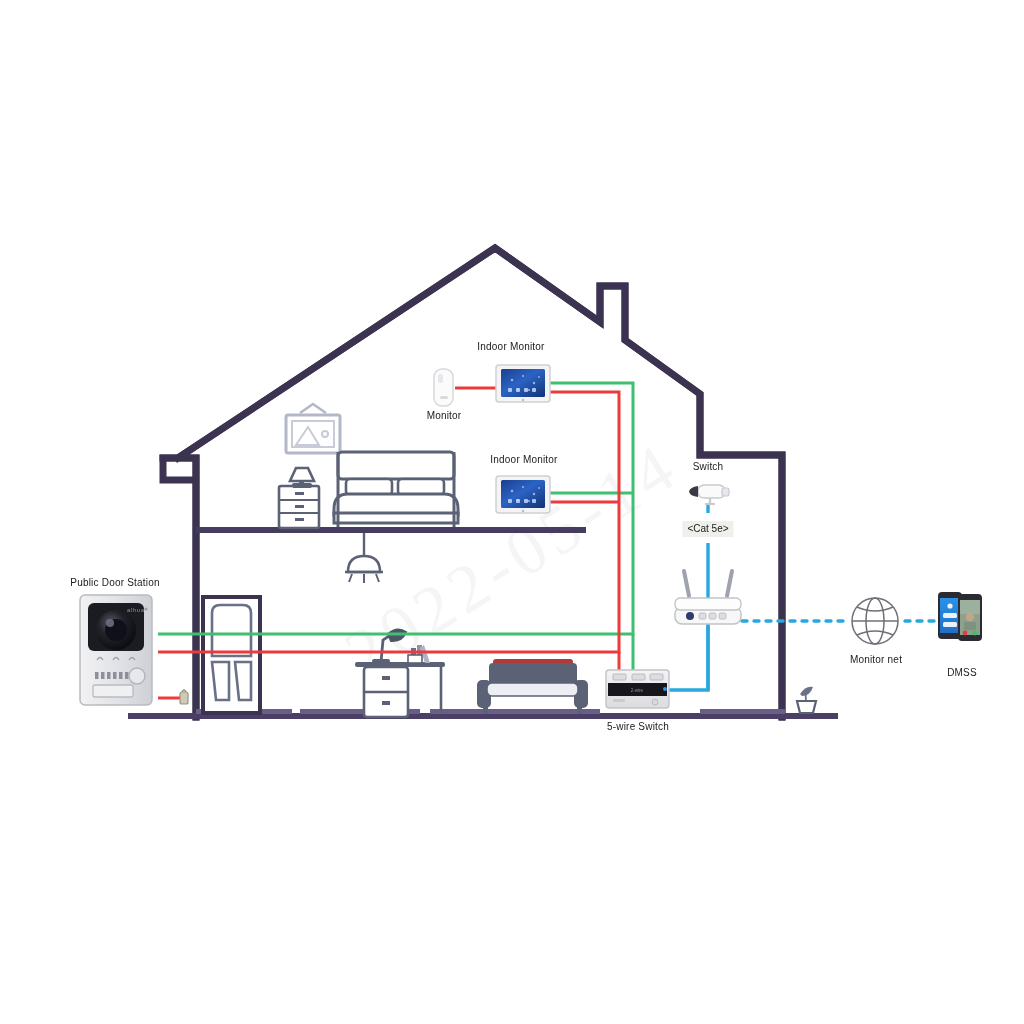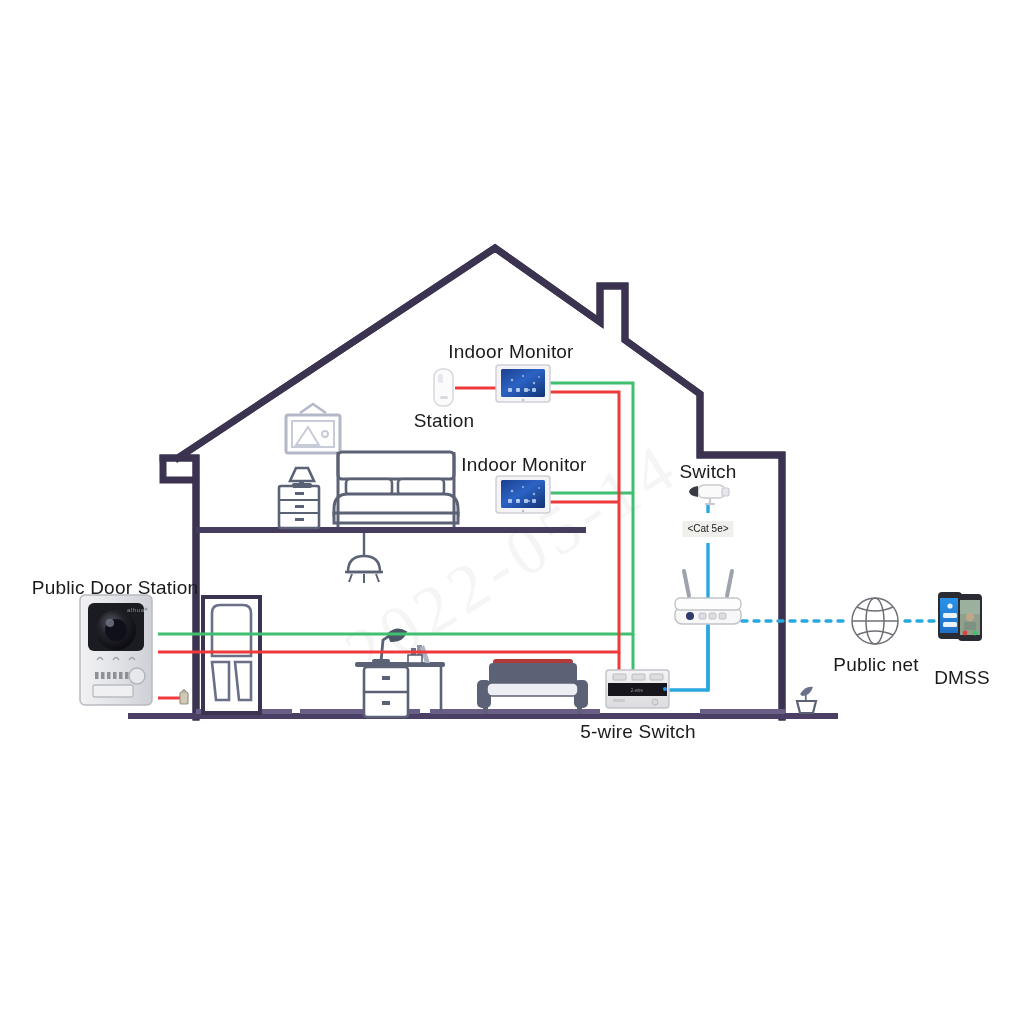--- a/index.html
+++ b/index.html
@@ -24,21 +24,21 @@
   #stage svg {
     position: absolute;
     left: 0; top: 0;
     width: 1024px;
     height: 1024px;
   }
   .lbl {
     position: absolute;
     color: #1b1b1b;
     font-family: "Liberation Sans", sans-serif;
-    font-size: 19px;
+    font-size: 10px;
     letter-spacing: .2px;
     white-space: nowrap;
     line-height: 1;
   }
   .lbl.center { transform: translateX(-50%); }
   .cat5 {
     position: absolute;
     transform: translateX(-50%);
     background: #efefec;
     color: #1b1b1b;
@@ -374,25 +374,25 @@
     </g>
 
   </svg>
 
   <div class="lbl center" style="left:115px; top:578px;">Public Door Station</div>
 
   <div class="lbl center" style="left:511px; top:342px;">Indoor Monitor</div>
 
   <div class="lbl center" style="left:524px; top:455px;">Indoor Monitor</div>
 
-  <div class="lbl center" style="left:444px; top:411px;">Station</div>
+  <div class="lbl center" style="left:444px; top:411px;">Monitor</div>
 
   <div class="lbl center" style="left:708px; top:462px;">Switch</div>
 
   <div class="cat5" style="left:708px; top:521px;">&lt;Cat 5e&gt;</div>
 
   <div class="lbl center" style="left:638px; top:722px;">5-wire Switch</div>
 
-  <div class="lbl center" style="left:876px; top:655px;">Public net</div>
+  <div class="lbl center" style="left:876px; top:655px;">Monitor net</div>
 
   <div class="lbl center" style="left:962px; top:648px;margin-top:20px;">DMSS</div>
 
 </div>
 
 </body></html>

